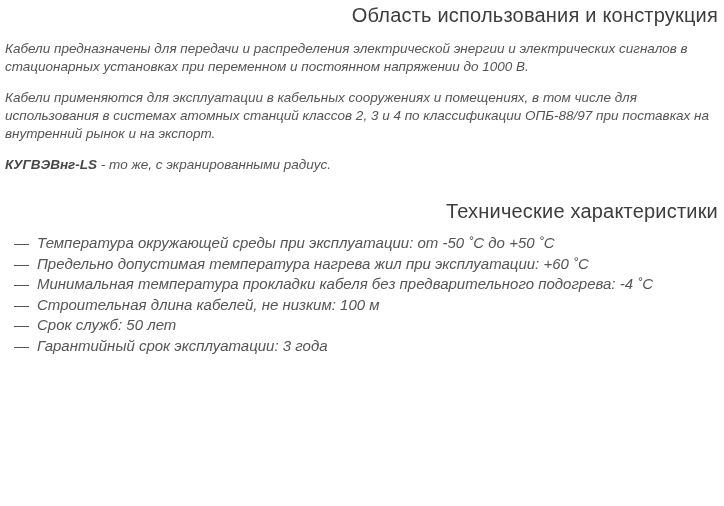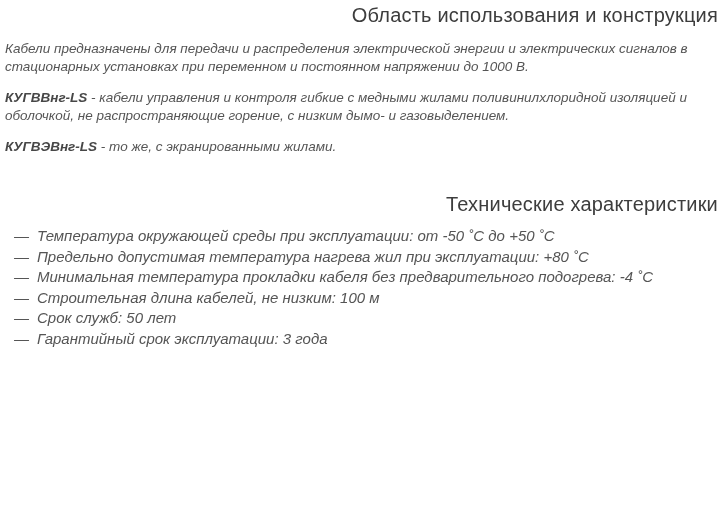--- a/index.html
+++ b/index.html
@@ -25,21 +25,21 @@
     color: #3d3d3d;
     margin: 0;
     line-height: 24px;
     letter-spacing: 0.2px;
     text-align: right;
   }
   h1 {
     margin-bottom: 13px;
   }
   h2 {
-    margin-top: 36px;
+    margin-top: 25px;
     margin-bottom: 10px;
   }
   .para {
     font-style: italic;
     font-size: 13.5px;
     color: #555555;
     line-height: 18px;
     margin: 0 0 13px 0;
   }
   .para strong {
@@ -67,30 +67,30 @@
 </style>
 </head>
 <body>
 
 <div class="page">
 
   <h1>Область использования и конструкция</h1>
 
   <p class="para">Кабели предназначены для передачи и распределения электрической энергии и электрических сигналов в стационарных установках при переменном и постоянном напряжении до 1000 В.</p>
 
+  <p class="para">Кабели применяются для эксплуатации в кабельных сооружениях и помещениях, в том числе для использования в системах атомных станций классов 2, 3 и 4 по классификации ОПБ-88/97 при поставках на внутренний рынок и на экспорт.</p>
 
-  <p class="para"><strong>КУГВВнг-LS</strong> <span>- кабели управления и контроля гибкие с медными жилами поливинилхлоридной изоляцией и оболочкой, не распространяющие горение, с низким дымо- и газовыделением.</span></p>
 
-  <p class="para"><strong>КУГВЭВнг-LS</strong> <span>- то же, с экранированными жилами.</span></p>
+  <p class="para"><strong>КУГВЭВнг-LS</strong> <span>- то же, с экранированными радиус.</span></p>
 
 
   <h2>Технические характеристики</h2>
 
   <ul class="tech-list">
     <li><span class="dash">—</span><span>Температура окружающей среды при эксплуатации: от -50 ˚С до +50 ˚С</span></li>
-    <li><span class="dash">—</span><span>Предельно допустимая температура нагрева жил при эксплуатации: +80 ˚С</span></li>
+    <li><span class="dash">—</span><span>Предельно допустимая температура нагрева жил при эксплуатации: +60 ˚С</span></li>
     <li><span class="dash">—</span><span>Минимальная температура прокладки кабеля без предварительного подогрева: -4 ˚С</span></li>
     <li><span class="dash">—</span><span>Строительная длина кабелей, не низким: 100 м</span></li>
     <li><span class="dash">—</span><span>Срок служб: 50 лет</span></li>
     <li><span class="dash">—</span><span>Гарантийный срок эксплуатации: 3 года</span></li>
   </ul>
 
 </div>
 
 </body></html>

